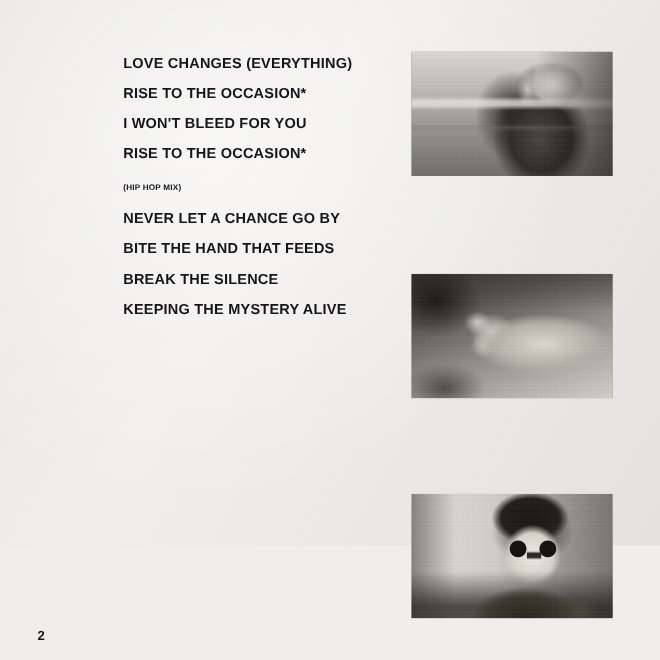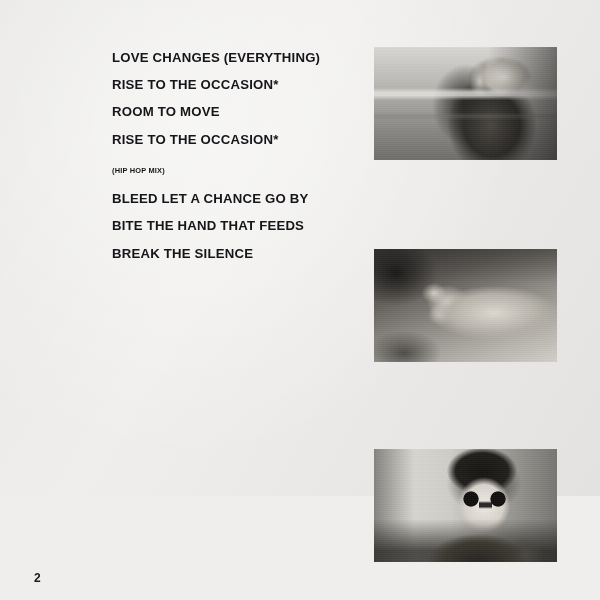--- a/index.html
+++ b/index.html
@@ -184,44 +184,47 @@
   <div class="tracklist">
 
     <div class="track">
       <div class="track-title">LOVE CHANGES (EVERYTHING)</div>
     </div>
 
     <div class="track">
       <div class="track-title">RISE TO THE OCCASION*</div>
     </div>
 
-
-    <div class="track">
-      <div class="track-title">ROOM TO MOVE</div>
-    </div>
+    <div class="track">
+      <div class="track-title">I WON'T BLEED FOR YOU</div>
+    </div>
+
 
 
     <div class="track has-sub">
       <div class="track-title">RISE TO THE OCCASION*</div>
       <div class="track-sub">(HIP HOP MIX)</div>
     </div>
 
 
     <div class="track">
-      <div class="track-title">BLEED LET A CHANCE GO BY</div>
+      <div class="track-title">NEVER LET A CHANCE GO BY</div>
     </div>
 
     <div class="track">
       <div class="track-title">BITE THE HAND THAT FEEDS</div>
     </div>
 
     <div class="track">
       <div class="track-title">BREAK THE SILENCE</div>
     </div>
 
+    <div class="track">
+      <div class="track-title">KEEPING THE MYSTERY ALIVE</div>
+    </div>
 
   </div>
 
   <div class="photo" id="photo-1">
     <div class="ph-layer base"></div>
     <div class="ph-layer face"></div>
     <div class="ph-layer hand"></div>
     <div class="ph-layer streak"></div>
     <div class="ph-layer dark-right"></div>
     <div class="grain"></div>

